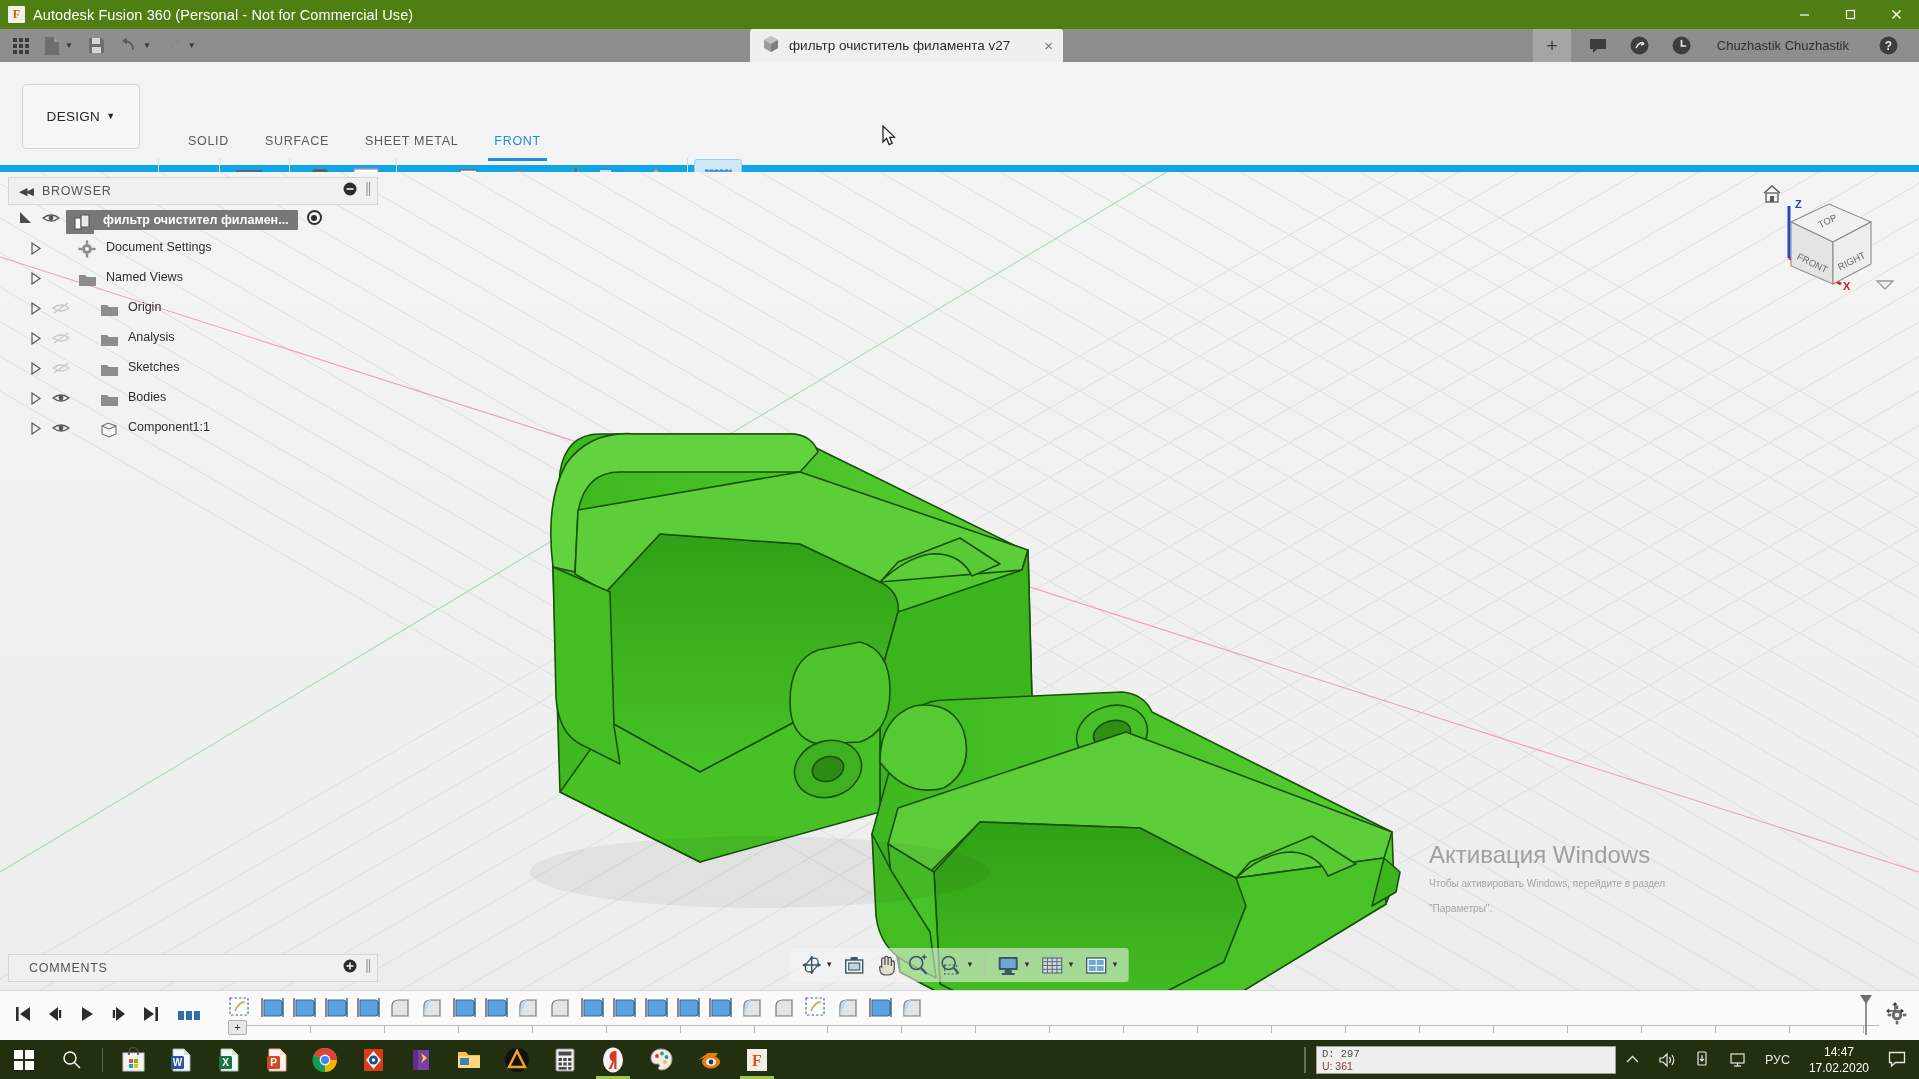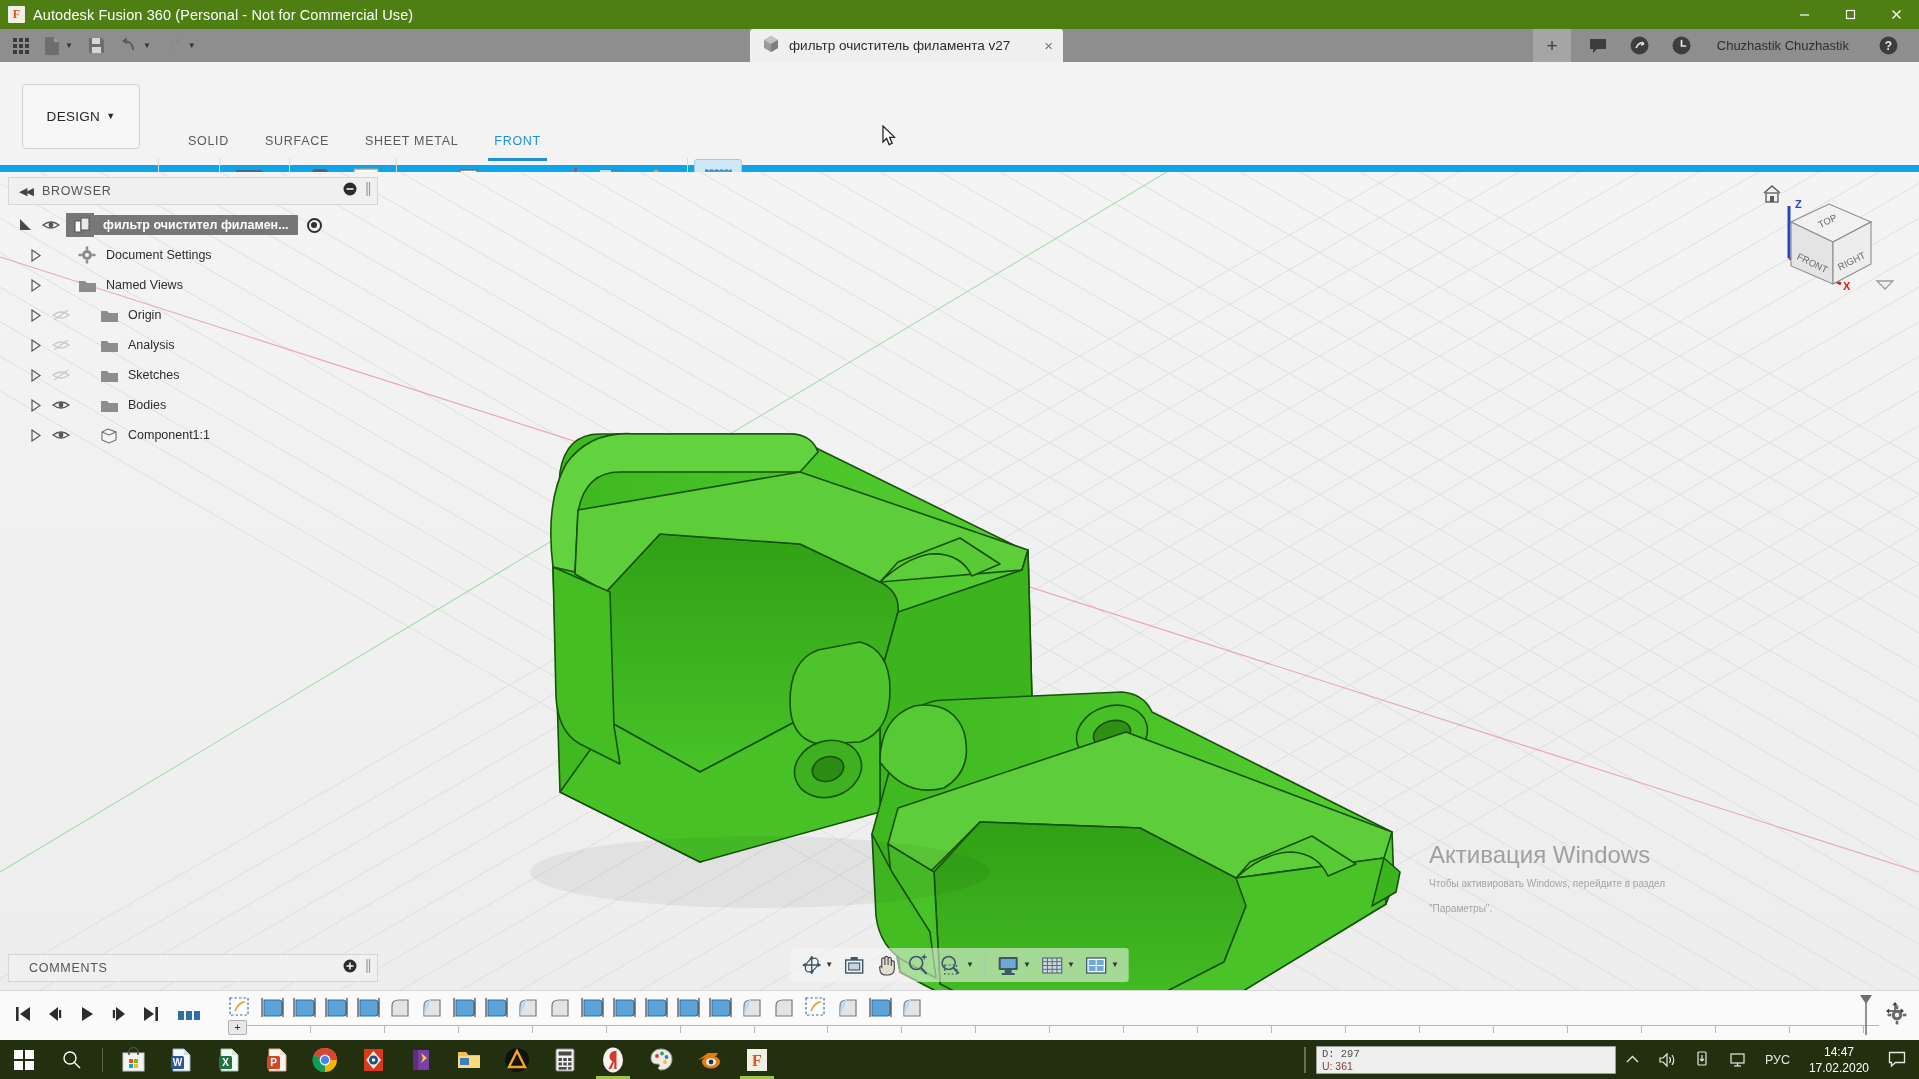--- a/index.html
+++ b/index.html
@@ -124,21 +124,21 @@
     position: absolute; left: 8px; top: 5px; width: 370px; height: 28px;
     background: #f0f0f0; border: 1px solid #d6d6d6;
     display: flex; align-items: center; padding: 0 6px;
   }
   .browser-head .collapse { color: #444; font-size: 11px; letter-spacing: -2px; margin: 0 10px 0 4px; }
   .browser-head .btitle { font-size: 12.5px; color: #555; letter-spacing: .7px; }
   .browser-head .hbtns { margin-left: auto; display: flex; align-items: center; gap: 8px; }
 
   .tree { position: absolute; left: 8px; top: 38px; width: 370px; }
   .trow {
-    display: flex; align-items: center; height: 30px; padding-left: 20px;
+    display: flex; align-items: flex-start; height: 30px; padding-left: 20px;
   }
   .trow.root { padding-left: 10px; }
   .tri {
     width: 16px; height: 16px; display: flex; align-items: center; justify-content: center;
     margin-right: 6px; flex: 0 0 16px;
   }
   .eye { width: 22px; height: 16px; display: flex; align-items: center; justify-content: center; margin-right: 4px; flex: 0 0 22px;}
   .ticon { width: 22px; height: 18px; display: flex; align-items: center; justify-content: center; margin-right: 8px; flex: 0 0 22px;}
   .tlabel { font-size: 12.5px; color: #2d2d2d; white-space: nowrap; }
   .trow.root .tlabel {

